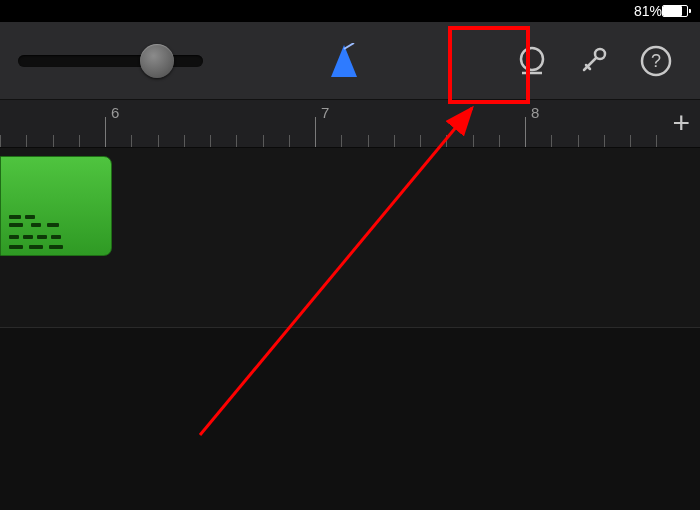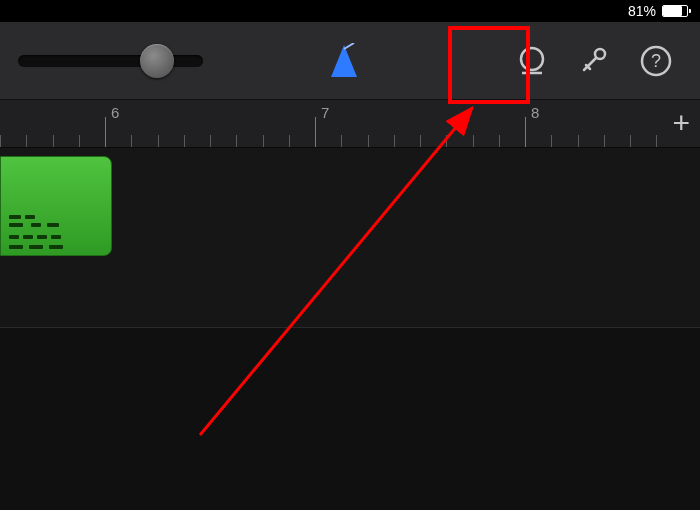--- a/index.html
+++ b/index.html
@@ -10,21 +10,20 @@
       font-family: -apple-system, Helvetica, Arial, sans-serif;
       overflow: hidden;
       position: relative;
     }
     .status-bar {
       height: 22px;
       display: flex;
       justify-content: flex-end;
       align-items: center;
       padding-right: 12px;
-      gap: 6px;
       color: #fff;
       font-size: 14px;
       background: #000;
     }
     .battery-icon {
       width: 26px;
       height: 12px;
       border: 1px solid #fff;
       border-radius: 2px;
       position: relative;

